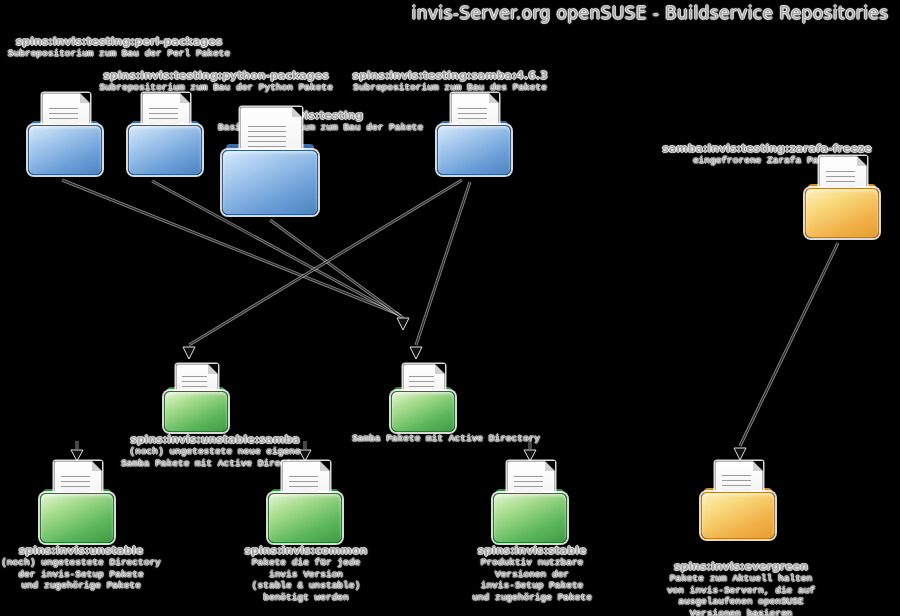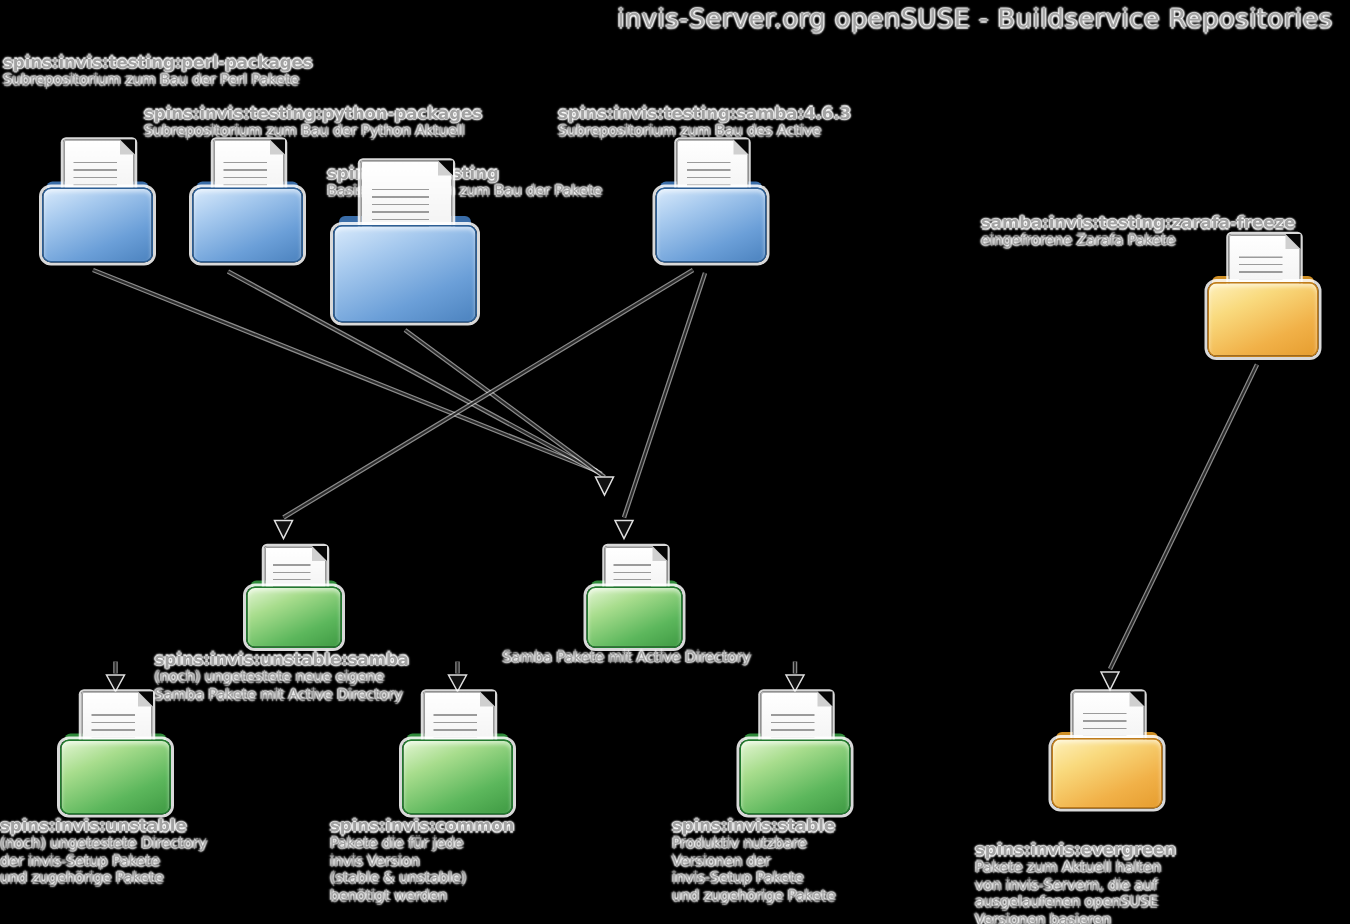--- a/index.html
+++ b/index.html
@@ -4,23 +4,23 @@
 <style>
   html,body{margin:0;padding:0;background:#000;}
   body{width:900px;height:616px;position:relative;overflow:hidden;
        font-family:"DejaVu Sans","Liberation Sans",sans-serif;}
   
   .ot{color:#a3a3a3;
       text-shadow:-1px 0 1px rgba(255,255,255,.95),1px 0 1px rgba(255,255,255,.95),
                   0 -1px 1px rgba(255,255,255,.95),0 1px 1px rgba(255,255,255,.95);}
   .title{position:absolute;left:402px;top:3px;width:496px;text-align:center;
          font-size:17px;letter-spacing:.4px;white-space:nowrap;}
-  .label{position:absolute;text-align:left;}
+  .label{position:absolute;text-align:center;}
   .rname{font-weight:bold;font-size:11px;line-height:13px;white-space:nowrap;}
-  .rdesc{font-size:9.5px;line-height:11.5px;white-space:nowrap;}
+  .rdesc{font-size:9.5px;line-height:11.5px;white-space:nowrap;font-family:Liberation Mono, monospace;}
 
   
   .icon{position:absolute;}
   .icon .back{position:absolute;left:4%;right:4%;top:34%;height:26%;
               border-radius:4px 4px 0 0;z-index:1;}
   .c-blue  .back{background:#3a6da8;}
   .c-green .back{background:#2f8a3a;}
   .c-yellow .back{background:#cf8f25;}
   .icon .doc{position:absolute;left:19%;width:62%;top:0;height:55%;
              background:linear-gradient(180deg,#ffffff 0%,#f4f4f4 70%,#e8e8e8 100%);
@@ -182,25 +182,25 @@
     </div>
   <div class="front"></div>
 </div>
 
 <div class="label ot" style="left:2px;top:35px;width:234px">
   <div class="rname">spins:invis:testing:perl-packages</div>
   <div class="rdesc">Subrepositorium zum Bau der Perl Pakete</div>
 </div>
 <div class="label ot" style="left:96px;top:69px;width:240px">
   <div class="rname">spins:invis:testing:python-packages</div>
-  <div class="rdesc">Subrepositorium zum Bau der Python Aktuell</div>
-</div>
-<div class="label ot" style="left:372px;top:69px;width:196px">
+  <div class="rdesc">Subrepositorium zum Bau der Python Pakete</div>
+</div>
+<div class="label ot" style="left:352px;top:69px;width:196px">
   <div class="rname">spins:invis:testing:samba:4.6.3</div>
-  <div class="rdesc">Subrepositorium zum Bau des Active</div>
+  <div class="rdesc">Subrepositorium zum Bau des Pakete</div>
 </div>
 <div class="label ot" style="left:218px;top:109px;width:176px">
   <div class="rname">spins:invis:testing</div>
   <div class="rdesc">Basisrepositorium zum Bau der Pakete</div>
 </div>
 <div class="label ot" style="left:654px;top:142px;width:226px">
   <div class="rname">samba:invis:testing:zarafa-freeze</div>
   <div class="rdesc">eingefrorene Zarafa Pakete</div>
 </div>
 <div class="label ot" style="left:103px;top:433px;width:224px">

